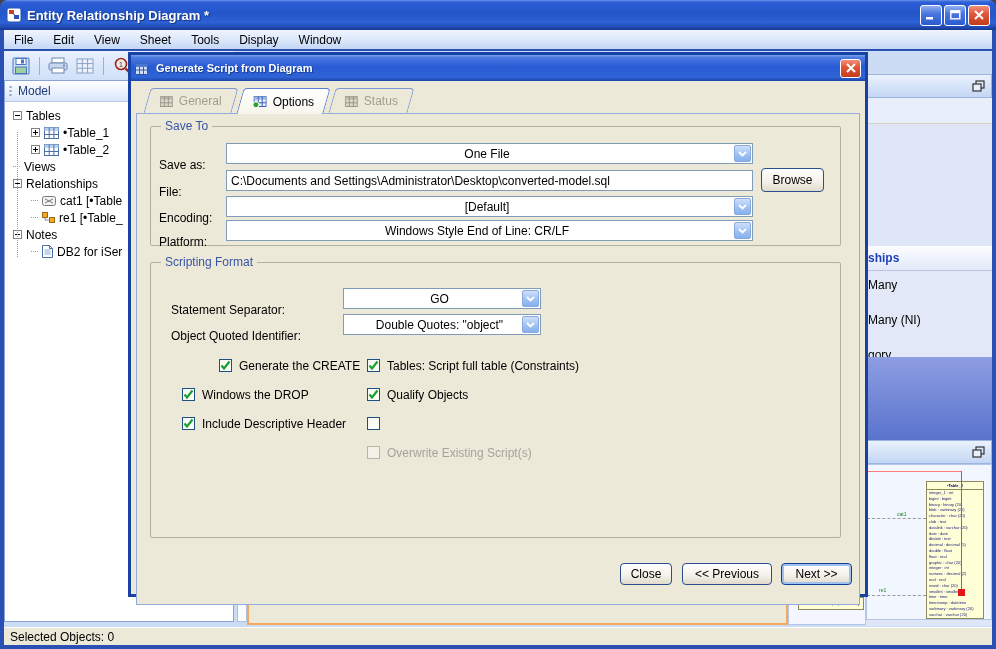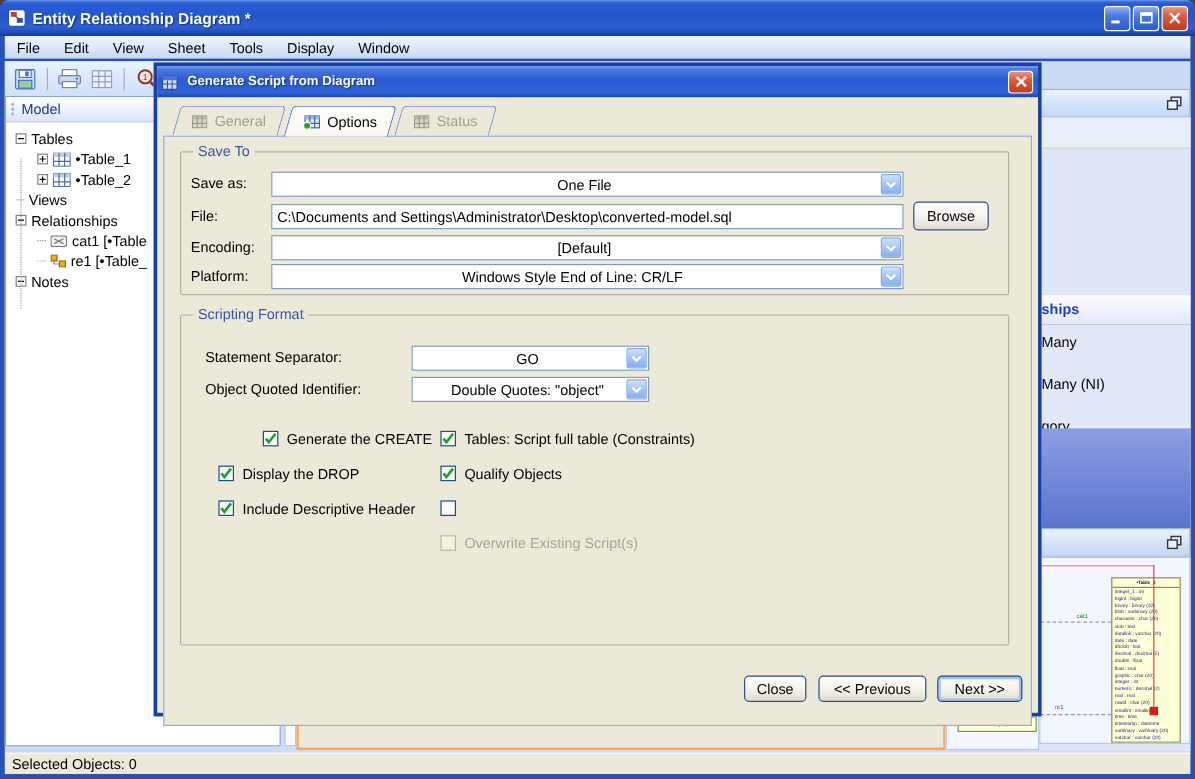--- a/index.html
+++ b/index.html
@@ -100,21 +100,21 @@
     display:flex;align-items:center;}
   .tab.active{background:linear-gradient(180deg,#ffffff,#f7f5ec);border-color:#5a7cd8;height:26px;}
   .tab .unskew{transform:skewX(16deg);display:flex;align-items:center;gap:6px;}
   .tab .tlabel{color:#a09e90;}
   .tab.active .tlabel{color:#000;}
   .dlg-content{position:absolute;left:5px;right:5px;top:58px;height:492px;border:1px solid #93abdf;background:#ece9d8;}
   .groupbox{position:absolute;border:1px solid #b4b0a0;border-radius:2px;}
   .legend{position:absolute;top:-8px;left:10px;background:#ece9d8;padding:0 4px;color:#3a55a5;}
   .g-save{left:19px;top:71px;width:691px;height:120px;}
   .g-script{left:19px;top:207px;width:691px;height:276px;}
-  .flabel{position:absolute;white-space:nowrap;}
+  .flabel{position:absolute;white-space:nowrap;margin-top:12px;}
   .field{position:absolute;height:21px;background:#fff;border:1px solid #7f9db9;
     display:flex;align-items:center;overflow:hidden;}
   .field .val{padding-left:14px;white-space:nowrap;overflow:hidden;flex:1;text-align:center;}
   .combo-arrow{width:17px;height:17px;margin:1px;border-radius:2px;border:1px solid #89a8dc;flex:none;
     background:linear-gradient(180deg,#cfe0fb,#9cc0f2 60%,#86b0ee);
     display:flex;align-items:center;justify-content:center;}
   .textinput{position:absolute;height:21px;background:#fff;border:1px solid #7f9db9;
     font-family:"Liberation Sans",sans-serif;font-size:12px;padding:0 4px;}
   .xp-btn{position:absolute;border:1px solid #2c4d8e;border-radius:4px;
     background:linear-gradient(180deg,#fefefe,#f4f2ea 55%,#e0dbcc);
@@ -293,20 +293,31 @@
           </span>
         <span>re1 [•Table_</span>
       </div>
       <div class="trow">
         <span class="expander">
             <svg width="7" height="7">
               <path d="M1 3.5 H6" stroke="#000" stroke-width="1"></path>
             </svg>
           </span>
         <span>Notes</span>
+      </div>
+      <div class="trow lvl1">
+        <span class="stub"></span>
+        <span>
+            <svg width="11" height="13">
+              <path d="M0.5 0.5 H7.5 L10.5 3.5 V12.5 H0.5 Z" fill="#fff" stroke="#4a6ea5"></path>
+              <path d="M7.5 0.5 V3.5 H10.5" fill="none" stroke="#4a6ea5"></path>
+              <path d="M2.5 5 H8.5 M2.5 7 H8.5 M2.5 9 H8.5" stroke="#7aa0d0" stroke-width="0.9"></path>
+            </svg>
+          </span>
+        <span>DB2 for iSer</span>
       </div>
     </div>
   </div>
 
   <div class="right-panel">
     <div class="rp-header rp-h1">
       <span>
           <svg width="13" height="12">
             <rect x="4" y="1" width="8" height="7" fill="none" stroke="#333" stroke-width="1.2"></rect>
             <rect x="1" y="4" width="8" height="7" fill="#eaf1fd" stroke="#333" stroke-width="1.2"></rect>
@@ -507,21 +518,21 @@
               </svg>
             </span>
           <span class="cb-label">Generate the CREATE</span>
         </div>
         <div class="cb" style="left:31px;top:124px;">
           <span class="box">
               <svg width="11" height="11">
                 <path d="M1.5 5.5 L4 8.5 L9.5 1.5" stroke="#1ca02c" stroke-width="2.2" fill="none"></path>
               </svg>
             </span>
-          <span class="cb-label">Display the DROP</span>
+          <span class="cb-label">Windows the DROP</span>
         </div>
         <div class="cb" style="left:31px;top:153px;">
           <span class="box">
               <svg width="11" height="11">
                 <path d="M1.5 5.5 L4 8.5 L9.5 1.5" stroke="#1ca02c" stroke-width="2.2" fill="none"></path>
               </svg>
             </span>
           <span class="cb-label">Include Descriptive Header</span>
         </div>
 

